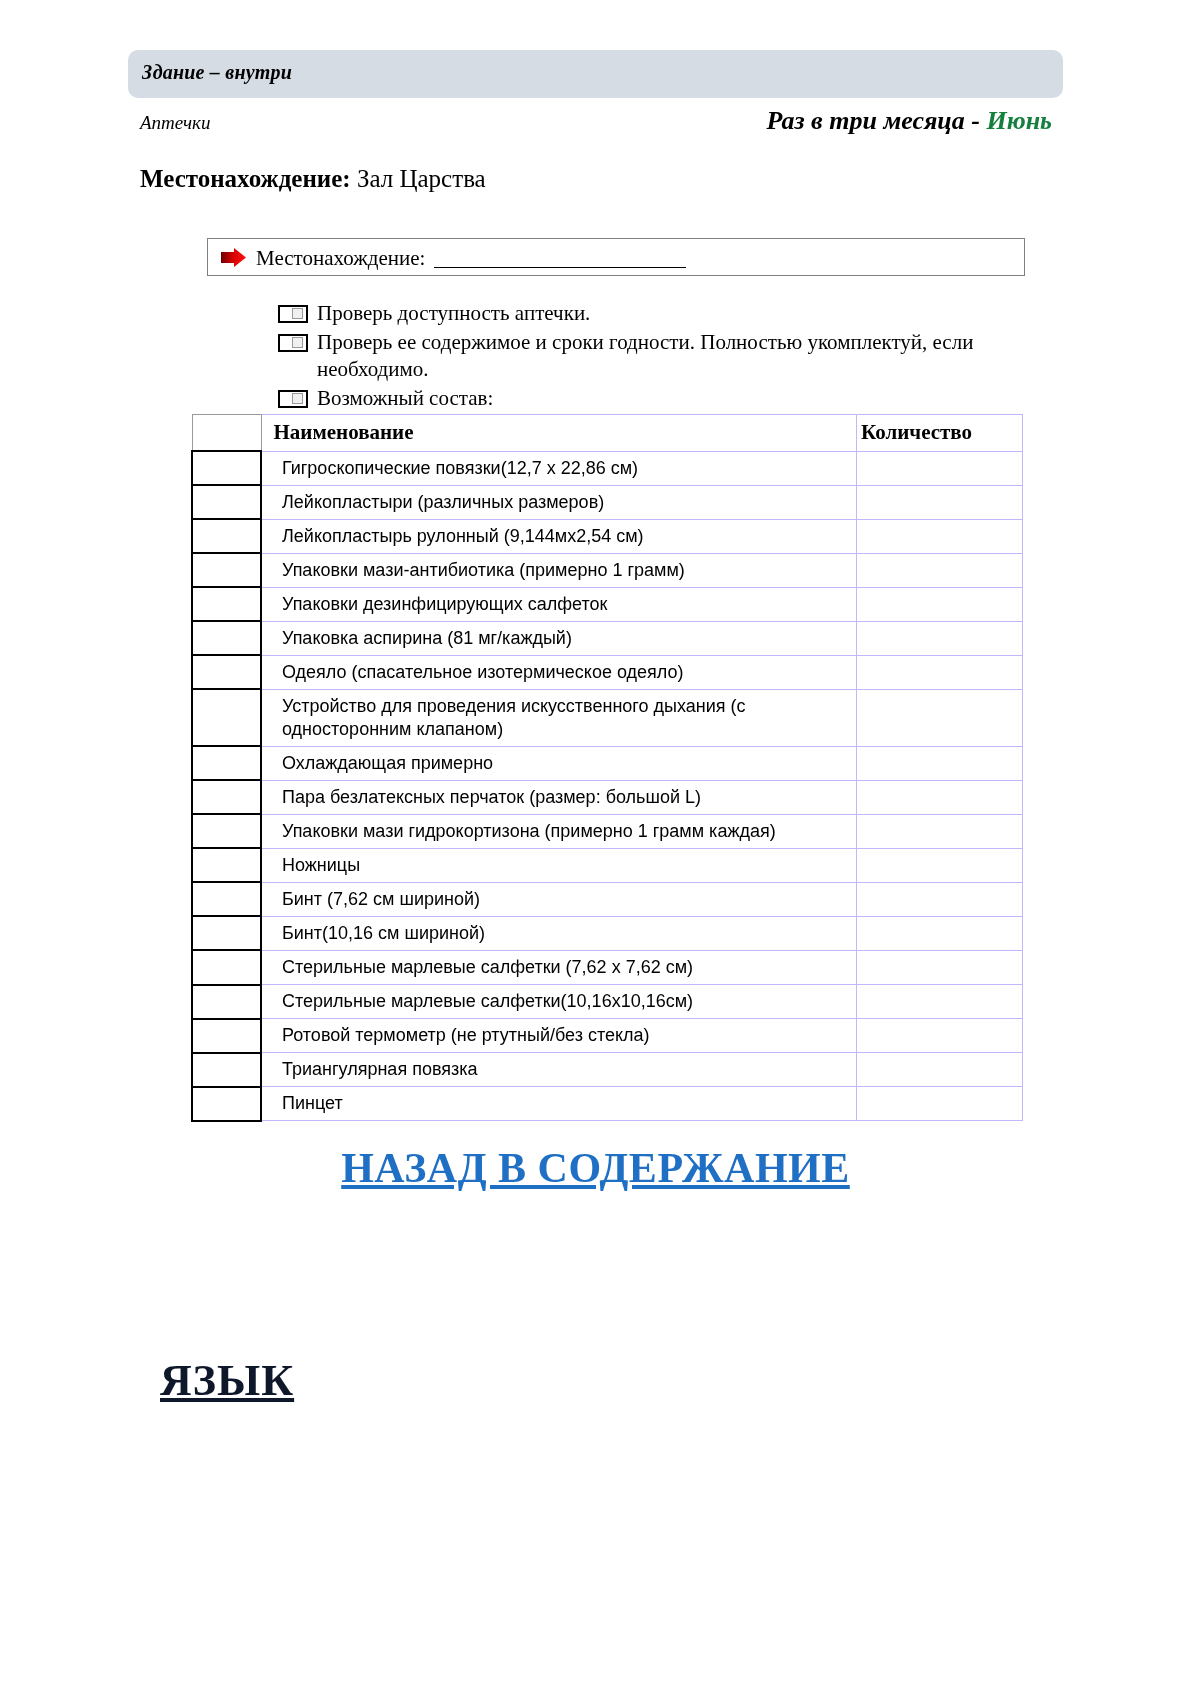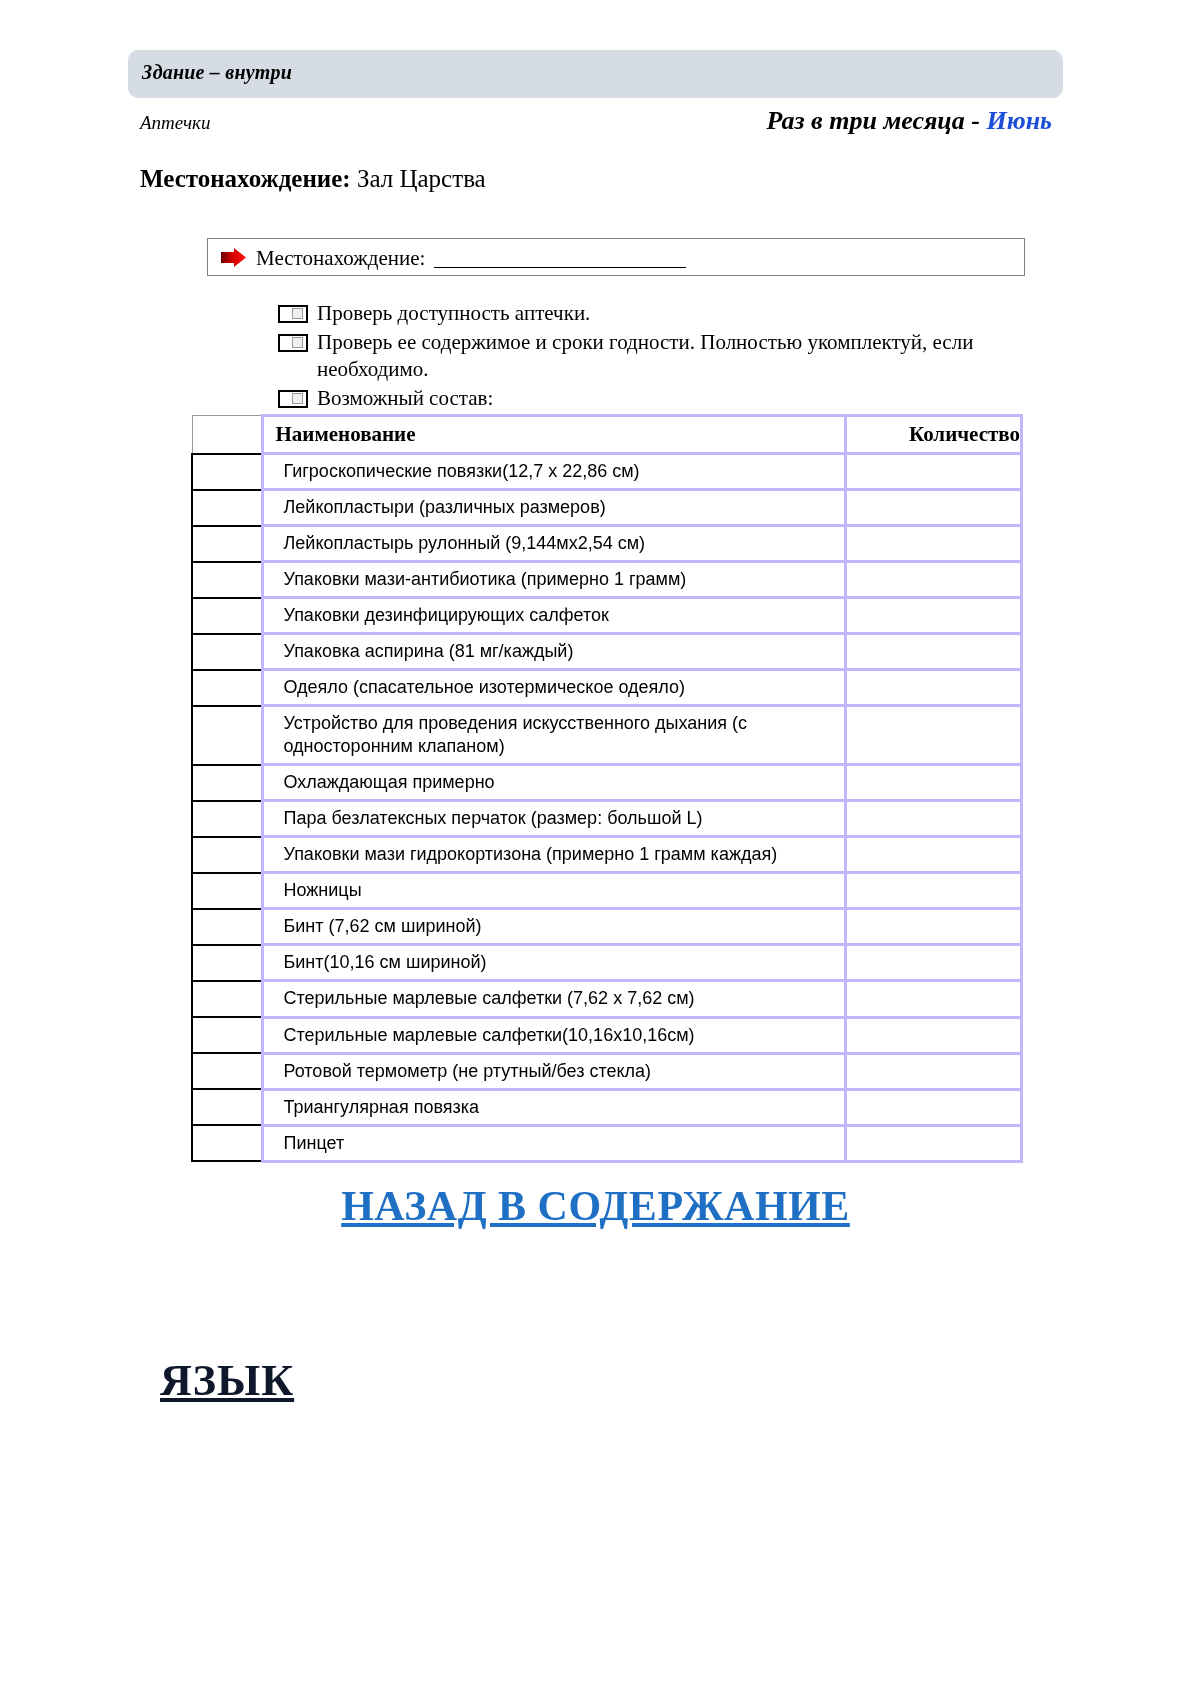--- a/index.html
+++ b/index.html
@@ -65,21 +65,21 @@
   .subtitle-right {
     position: absolute;
     right: 0;
     top: -6px;
     font-style: italic;
     font-weight: bold;
     font-size: 26px;
     white-space: nowrap;
   }
   .subtitle-right .month {
-    color: #1d4ed8;
+    color: #15803d;
   }
 
   
   .location-line {
     position: absolute;
     left: 140px;
     top: 165px;
     font-size: 25px;
     white-space: nowrap;
   }
@@ -176,43 +176,43 @@
   
   .items-table {
     position: absolute;
     left: 191px;
     top: 414px;
     width: 832px;
     border-collapse: collapse;
     background: #fff;
   }
   .items-table td, .items-table th {
-    border: 3px solid #c4b5fd;
+    border: 1px solid #c4b5fd;
     padding: 0;
     vertical-align: middle;
   }
   .items-table .col-check {
     width: 56px;
     min-width: 56px;
   }
   .items-table .col-qty {
     width: 161px;
     min-width: 161px;
   }
   .items-table thead th {
     font-family: "Liberation Serif", "DejaVu Serif", serif;
     font-weight: bold;
     font-size: 21px;
     text-align: left;
     height: 35px;
     padding: 0 0 0 12px;
   }
   .items-table thead th.qty-h {
-    text-align: right;
-    padding-left: 12px;
+    text-align: left;
+    padding-left: 4px;
   }
   .items-table tbody td.name-cell {
     font-family: "Liberation Sans", "DejaVu Sans", sans-serif;
     font-size: 18px;
     line-height: 1.28;
     padding: 5px 8px 5px 20px;
   }
   .items-table tbody td.check-cell {
     border: 2px solid #000;
     height: 30px;
@@ -227,21 +227,21 @@
     border-right: 1px solid #9a9a9a;
   }
   .items-table {
     border: 1px solid #8a8a8a;
   }
 
   
   .back-link {
     position: absolute;
     left: 0;
-    top: 1182px;
+    top: 1144px;
     width: 1191px;
     text-align: center;
   }
   .back-link a {
     font-family: "Liberation Serif", "DejaVu Serif", serif;
     font-weight: bold;
     font-size: 42px;
     color: #1f6fc4;
     text-decoration: underline;
     letter-spacing: 0.5px;

